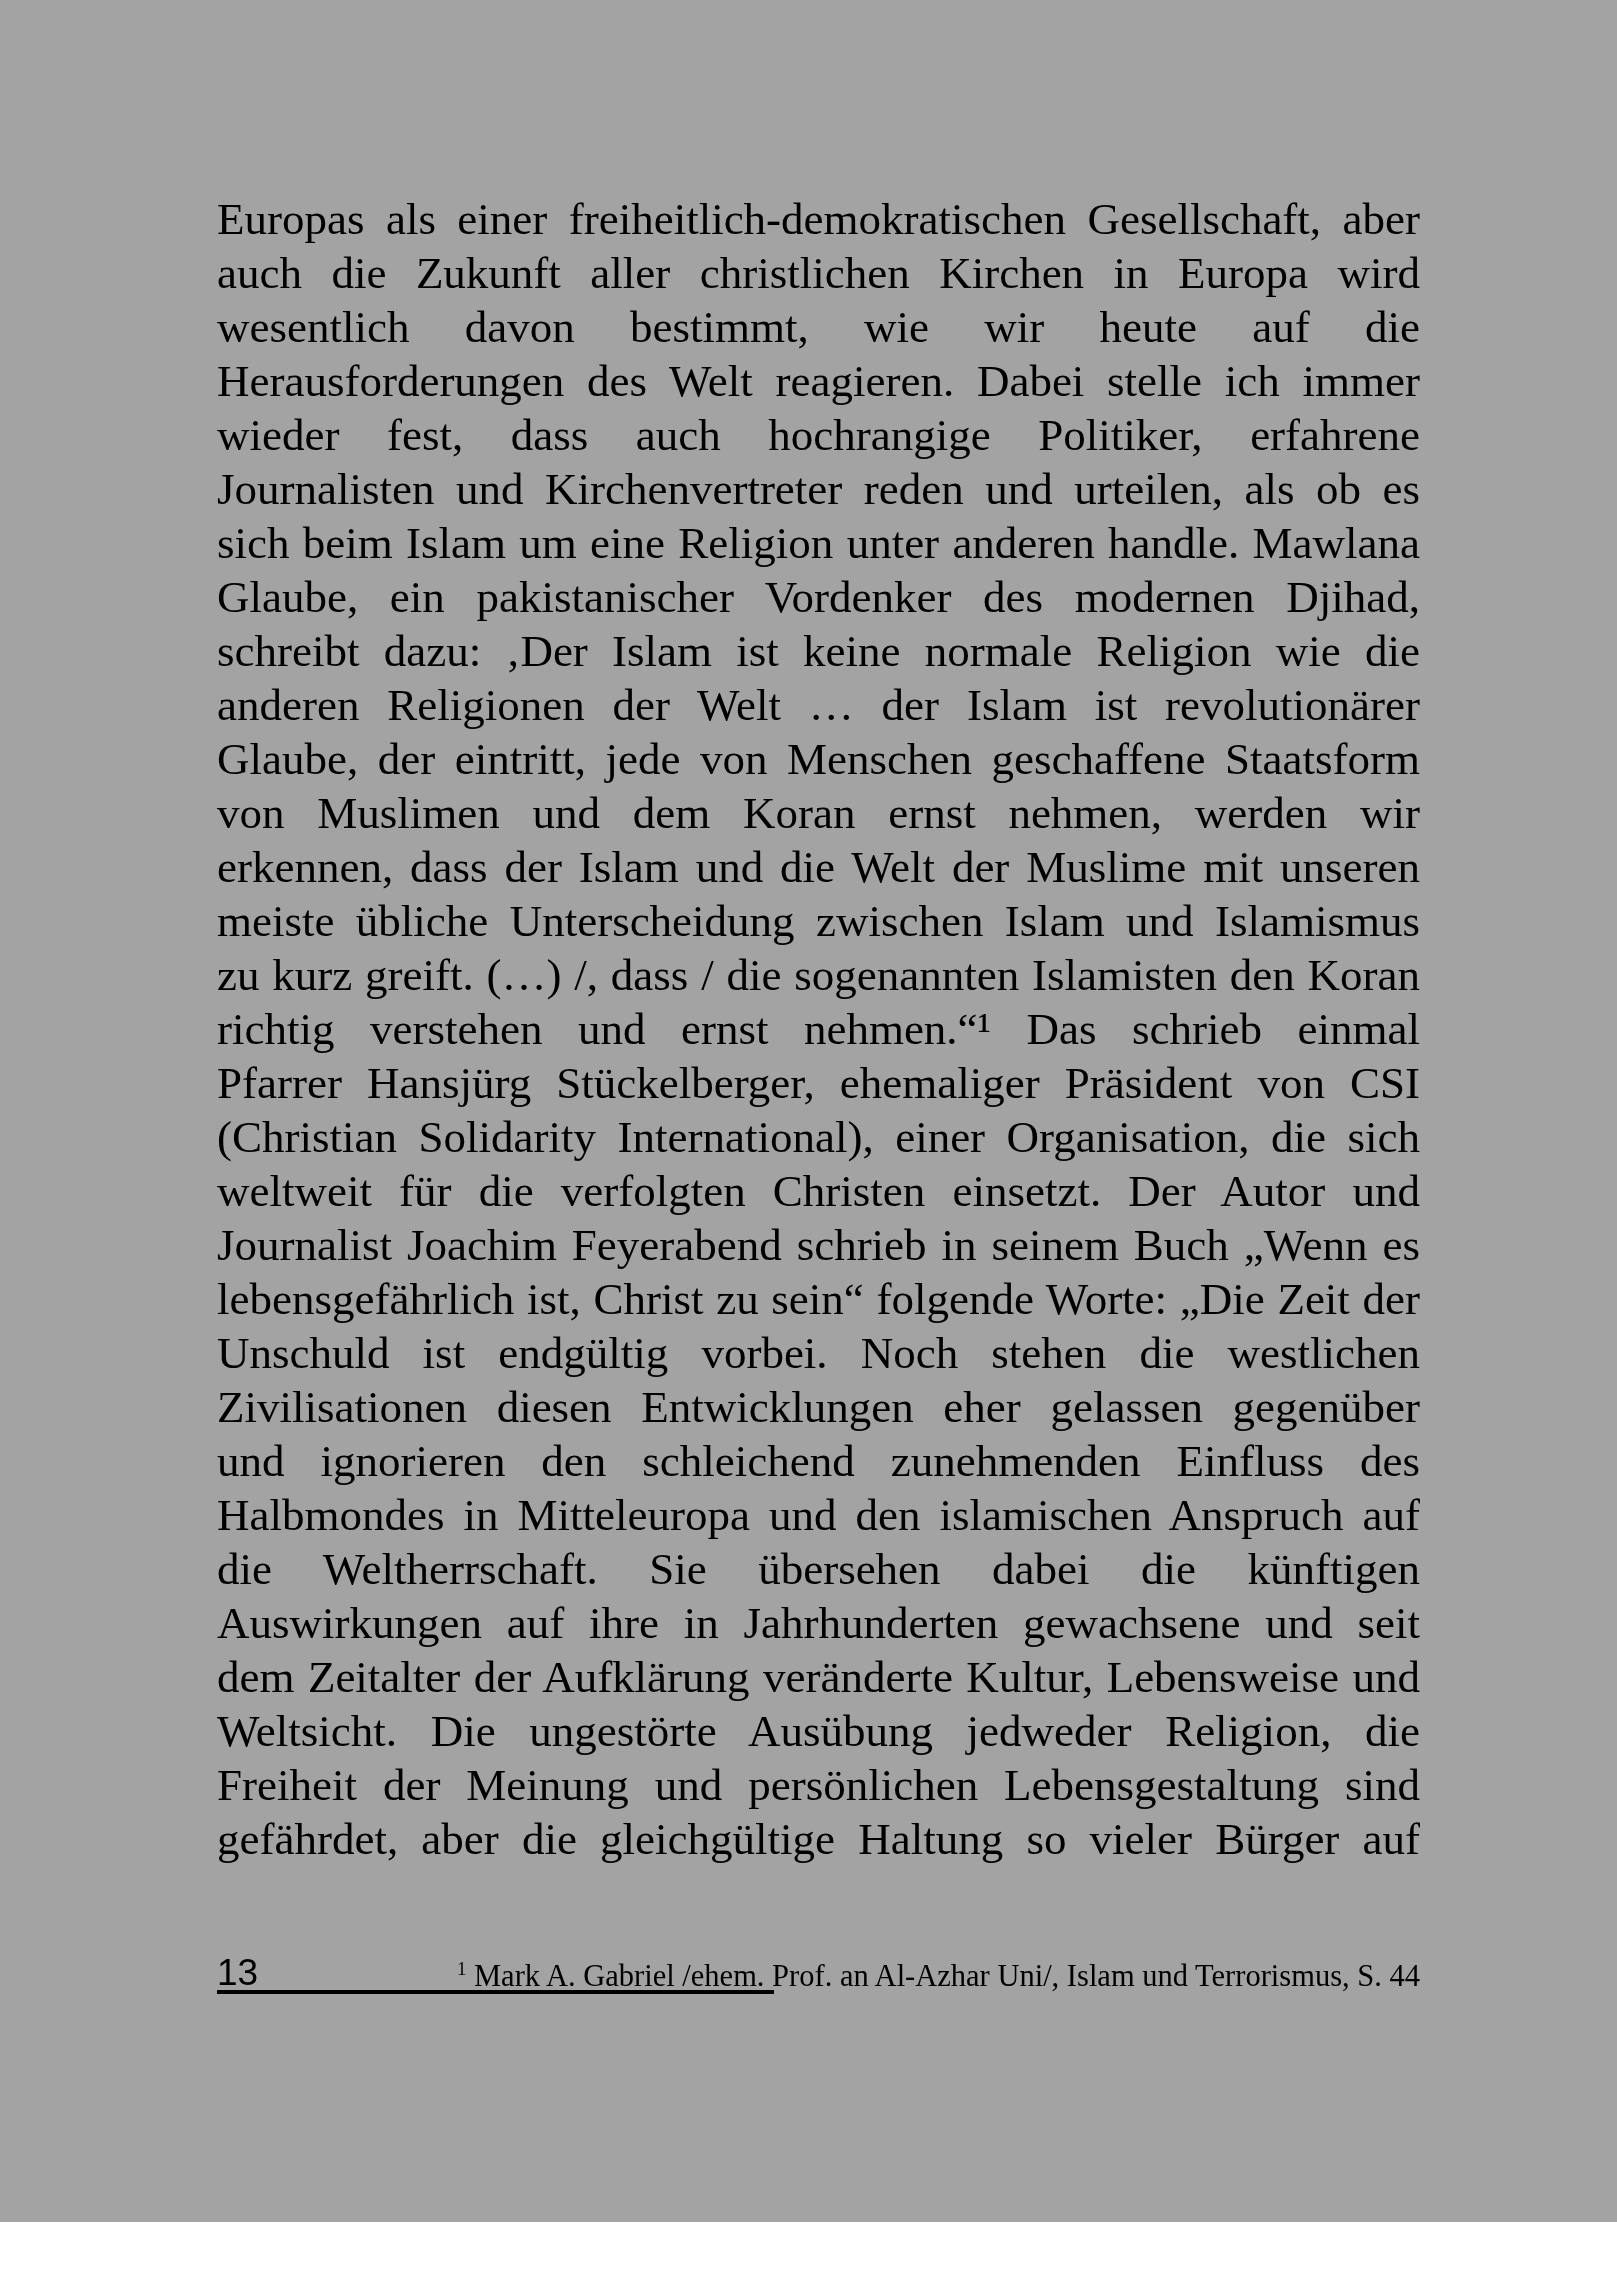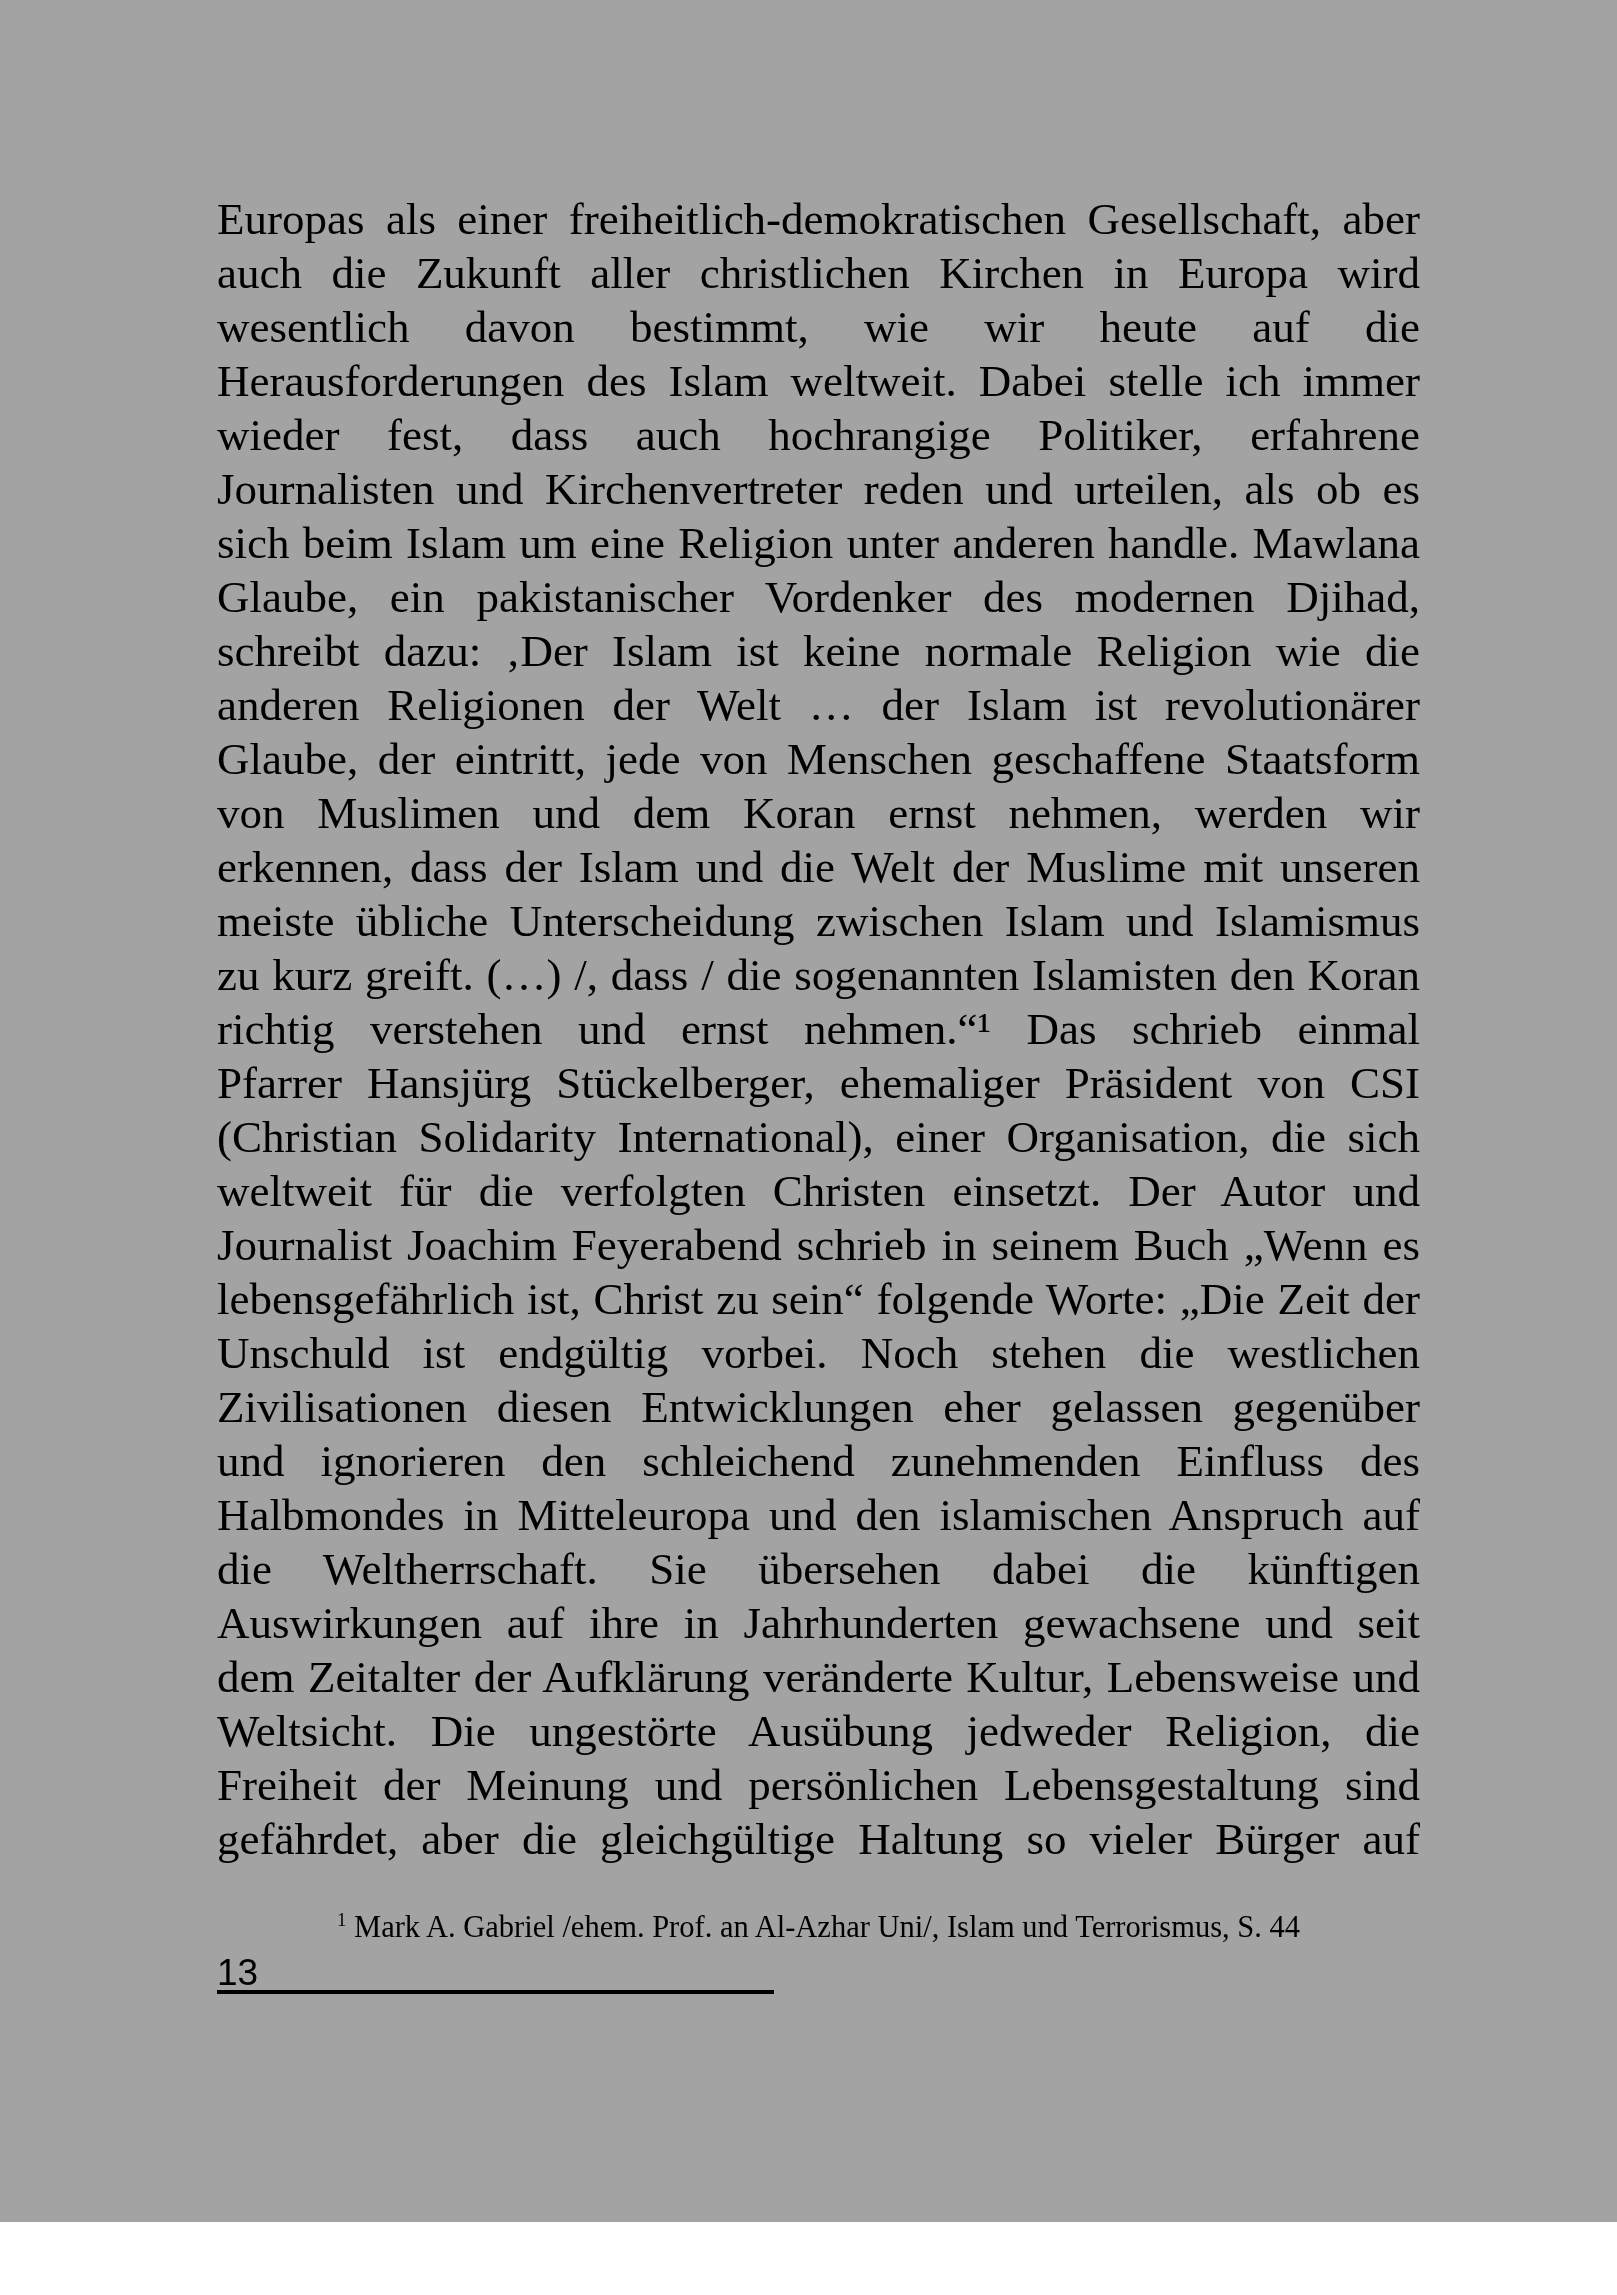--- a/index.html
+++ b/index.html
@@ -35,25 +35,25 @@
     position: absolute;
     left: 217px;
     top: 1990px;
     width: 557px;
     height: 4.2px;
     background: #000000;
   }
   .footnote {
     position: absolute;
     left: 217px;
-    top: 1909px;
+    top: 1958px;
     width: 1203px;
     font-size: 30.5px;
     line-height: 37px;
-    text-align: center;
+    text-align: right;
   }
   .footnote sup {
     font-size: 62%;
     vertical-align: super;
     line-height: 0;
   }
   .page-number {
     position: absolute;
     left: 217px;
     top: 1952px;
@@ -65,21 +65,21 @@
 </style>
 </head>
 <body>
 
 <div class="page">
 
   <div class="text-block">
     <div class="line">Europas als einer freiheitlich-demokratischen Gesellschaft, aber</div>
     <div class="line">auch die Zukunft aller christlichen Kirchen in Europa wird</div>
     <div class="line">wesentlich davon bestimmt, wie wir heute auf die</div>
-    <div class="line">Herausforderungen des Islam weltweit. Dabei stelle ich immer</div>
+    <div class="line">Herausforderungen des Welt reagieren. Dabei stelle ich immer</div>
     <div class="line">wieder fest, dass auch hochrangige Politiker, erfahrene</div>
     <div class="line">Journalisten und Kirchenvertreter reden und urteilen, als ob es</div>
     <div class="line">sich beim Islam um eine Religion unter anderen handle. Mawlana</div>
     <div class="line">Glaube, ein pakistanischer Vordenker des modernen Djihad,</div>
     <div class="line">schreibt dazu: ‚Der Islam ist keine normale Religion wie die</div>
     <div class="line">anderen Religionen der Welt … der Islam ist revolutionärer</div>
     <div class="line">Glaube, der eintritt, jede von Menschen geschaffene Staatsform</div>
     <div class="line">von Muslimen und dem Koran ernst nehmen, werden wir</div>
     <div class="line">erkennen, dass der Islam und die Welt der Muslime mit unseren</div>
     <div class="line">meiste übliche Unterscheidung zwischen Islam und Islamismus</div>

